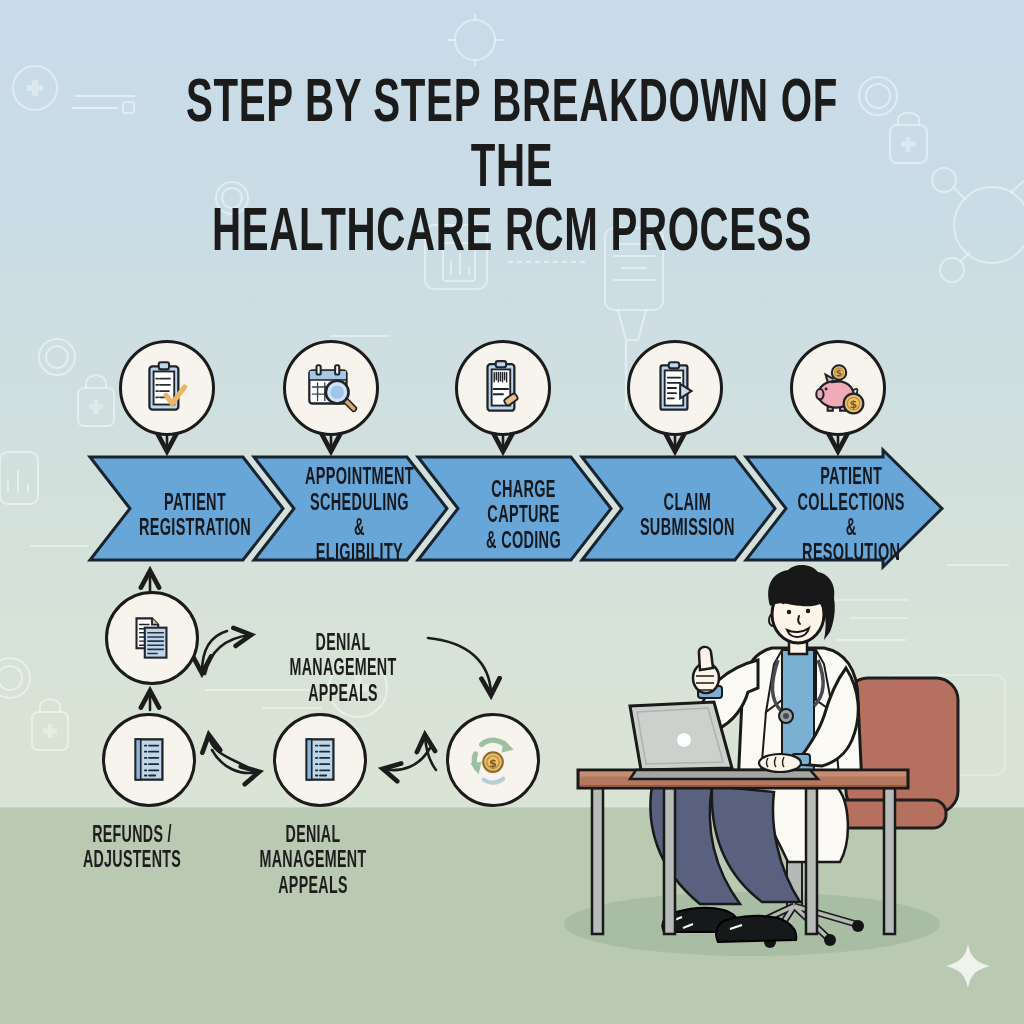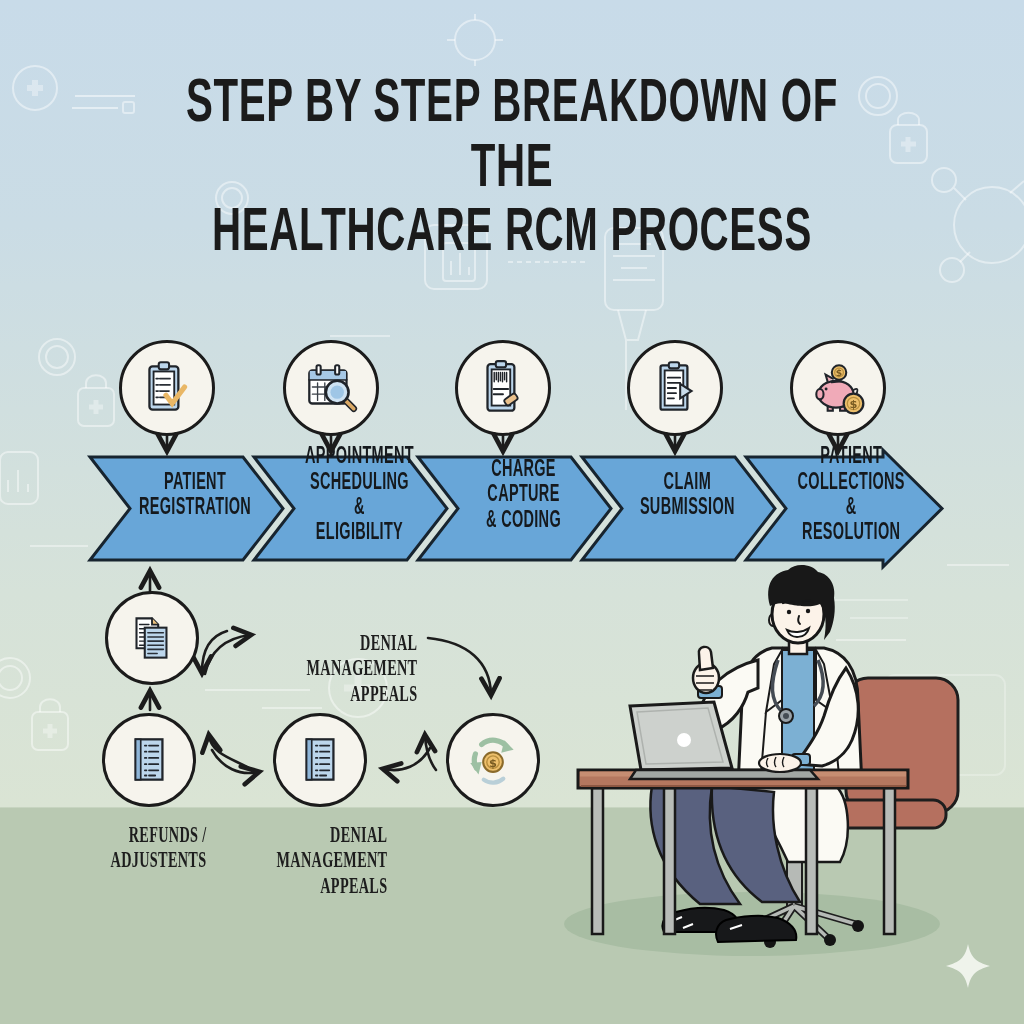--- a/index.html
+++ b/index.html
@@ -16,30 +16,30 @@
     color:#1b1b1b;letter-spacing:1px;white-space:pre-line;
     transform:scaleX(.66);transform-origin:50% 50%;
   }
   .circle{
     position:absolute;border-radius:50%;background:#f6f4ed;border:3px solid #1b1b1b;
     display:flex;align-items:center;justify-content:center;box-sizing:border-box;
   }
   .circle.big{width:96px;height:96px}
   .circle.small{width:94px;height:94px}
   .chev-label{
-    position:absolute;top:437px;height:114px;width:170px;
+    position:absolute;top:458px;height:114px;width:170px;
     display:flex;align-items:center;justify-content:center;
   }
   .chev-label>div{
     font-weight:bold;font-size:23px;line-height:1.1;color:#15191d;
     text-align:center;white-space:pre-line;letter-spacing:.5px;
     transform:scaleX(.63);transform-origin:50% 50%;
   }
   .flow-label{
-    position:absolute;width:240px;text-align:right;font-family:Liberation Serif, serif;
+    position:absolute;width:240px;text-align:center;
   }
   .flow-label>div{
     font-weight:bold;font-size:23px;line-height:1.1;color:#1d1d1d;
     white-space:pre-line;letter-spacing:.5px;
     transform:scaleX(.62);transform-origin:50% 50%;
   }
   .icon-dollar{font-family:"DejaVu Sans",sans-serif;font-weight:bold;}
 </style>
 </head>
 <body>

